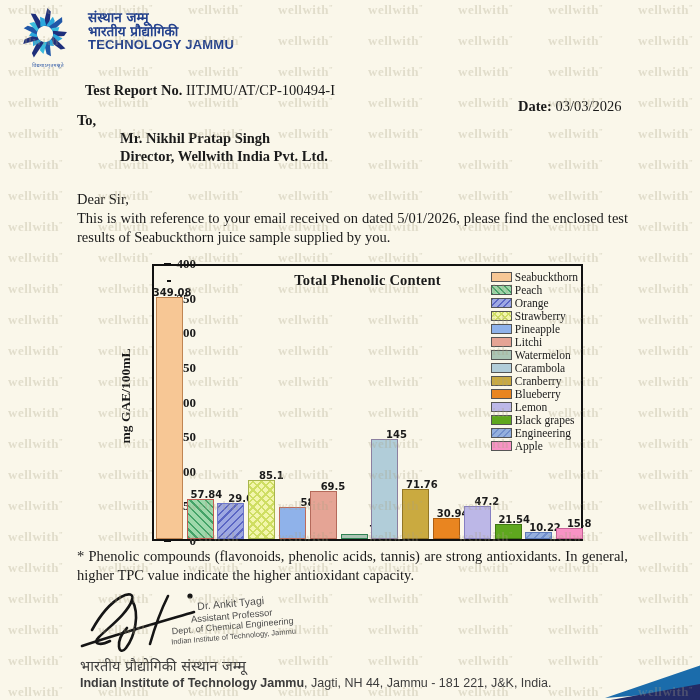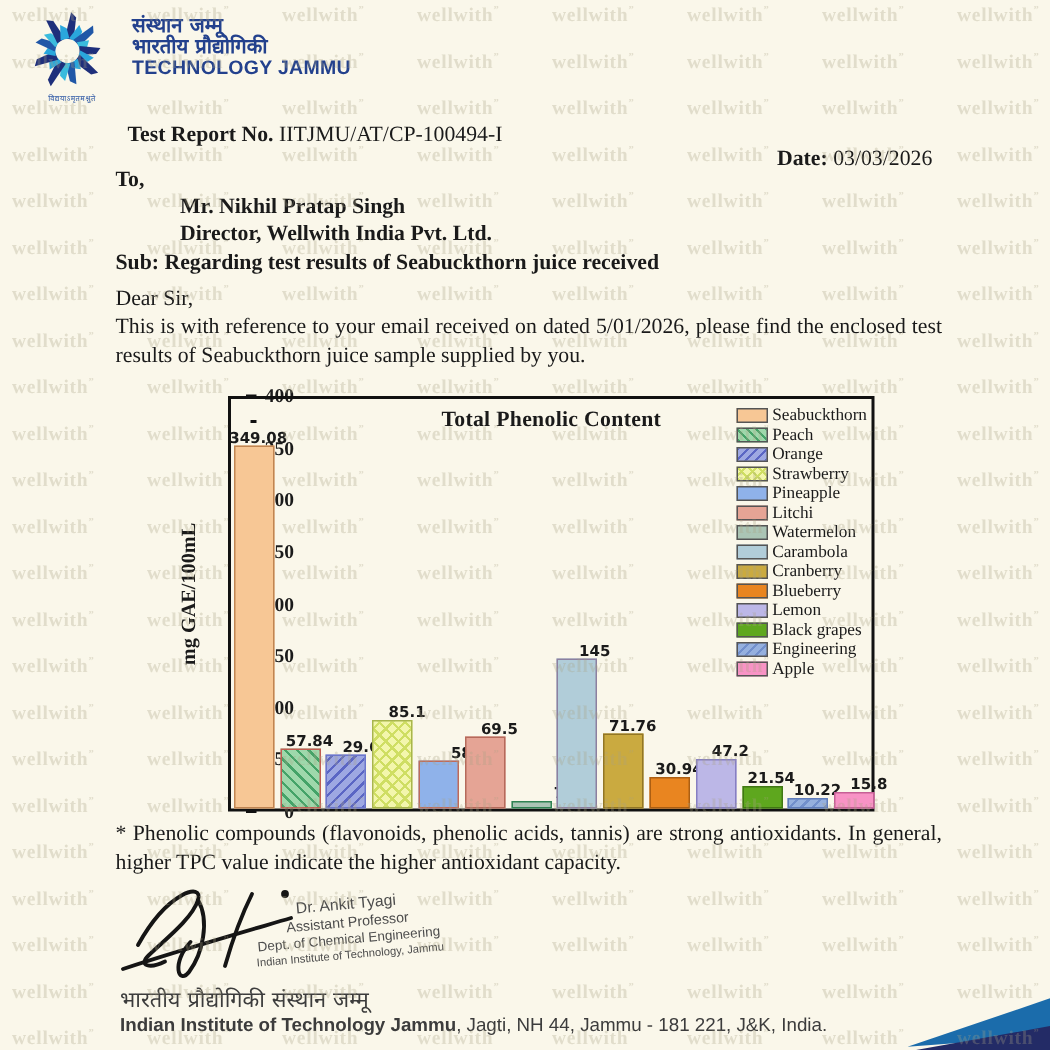--- a/index.html
+++ b/index.html
@@ -309,21 +309,20 @@
     <span>IITJMU/AT/CP-100494-I</span>
   </div>
   <div id="date-line">
     <span class="b">Date:</span>
     <span>03/03/2026</span>
   </div>
 
   <div class="letter" id="to-label">To,</div>
   <div class="letter" id="recipient-name">Mr. Nikhil Pratap Singh</div>
   <div class="letter" id="recipient-title">Director, Wellwith India Pvt. Ltd.</div>
-  <div class="letter" id="subject">Sub: Regarding test results of Seabuckthorn juice received</div>
   <div class="letter" id="salutation">Dear Sir,</div>
   <div class="letter" id="body-par">This is with reference to your email received on dated 5/01/2026, please find the enclosed test results of Seabuckthorn juice sample supplied by you.</div>
 
   <div id="chart">
     <div id="ylabel">mg GAE/100mL</div>
     <div id="yaxis-annotations">
         <div class="ytick-label" style="top: 271px;">0</div>
         <div class="ytick major" style="top: 278px;"></div>
         <div class="ytick-label" style="top: 236.375px;">50</div>
         <div class="ytick major" style="top: 243.375px;"></div>

